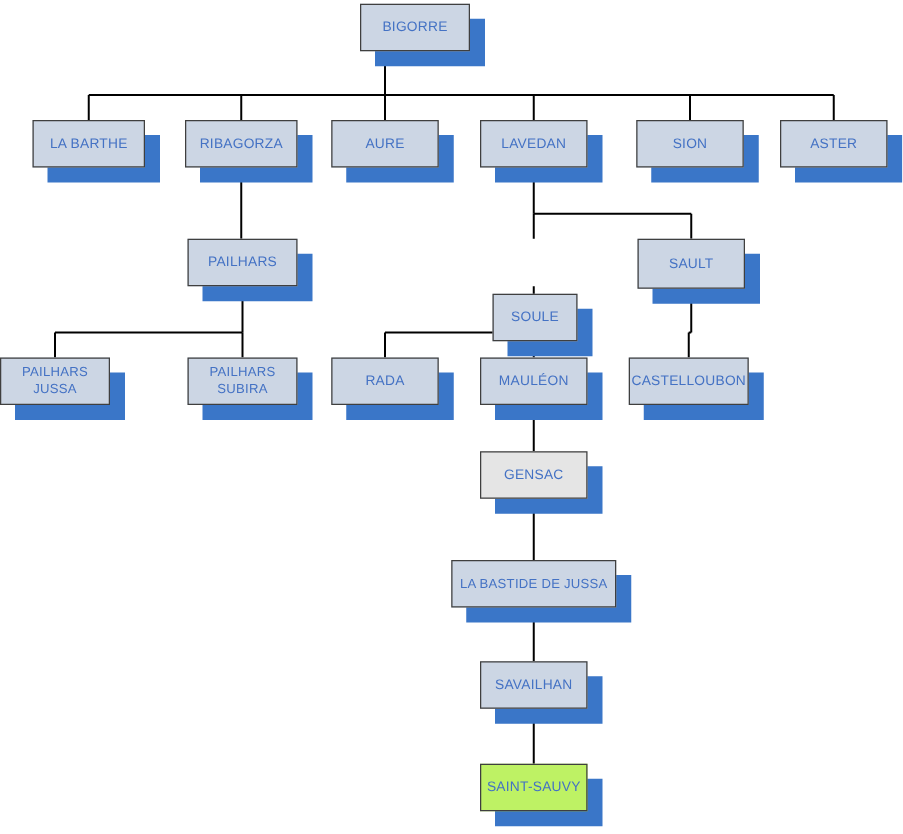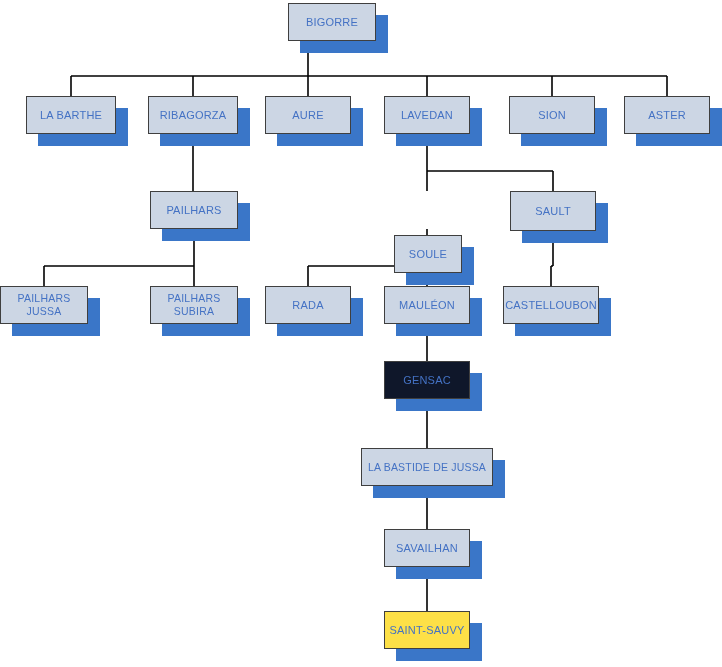--- a/index.html
+++ b/index.html
@@ -183,36 +183,36 @@
         </div>
       </div>
       <div class="node" style="left: 503px; top: 286px; width: 96px; height: 38px;">
         <div class="node-shadow" style="background: rgb(58, 118, 200);"></div>
         <div class="node-box" style="background: rgb(204, 214, 228); border-color: rgb(63, 63, 63);">
           <span class="node-label" style="color: rgb(68, 114, 196);">CASTELLOUBON</span>
         </div>
       </div>
       <div class="node" style="left: 384px; top: 361px; width: 86px; height: 38px;">
         <div class="node-shadow" style="background: rgb(58, 118, 200);"></div>
-        <div class="node-box" style="background: #0f172a; border-color: rgb(63, 63, 63);">
+        <div class="node-box" style="background: #e5e5e5; border-color: rgb(63, 63, 63);">
           <span class="node-label" style="color: rgb(68, 114, 196);">GENSAC</span>
         </div>
       </div>
       <div class="node" style="left: 361px; top: 448px; width: 132px; height: 38px;">
         <div class="node-shadow" style="background: rgb(58, 118, 200);"></div>
         <div class="node-box" style="background: rgb(204, 214, 228); border-color: rgb(63, 63, 63);">
           <span class="node-label small" style="color: rgb(68, 114, 196);">LA BASTIDE DE JUSSA</span>
         </div>
       </div>
       <div class="node" style="left: 384px; top: 529px; width: 86px; height: 38px;">
         <div class="node-shadow" style="background: rgb(58, 118, 200);"></div>
         <div class="node-box" style="background: rgb(204, 214, 228); border-color: rgb(63, 63, 63);">
           <span class="node-label" style="color: rgb(68, 114, 196);">SAVAILHAN</span>
         </div>
       </div>
       <div class="node" style="left: 384px; top: 611px; width: 86px; height: 38px;">
         <div class="node-shadow" style="background: rgb(58, 118, 200);"></div>
-        <div class="node-box" style="background: #fde047; border-color: rgb(63, 63, 63);">
+        <div class="node-box" style="background: #bef264; border-color: rgb(63, 63, 63);">
           <span class="node-label" style="color: rgb(68, 114, 196);">SAINT-SAUVY</span>
         </div>
       </div>
     </div>
 </div>
 
 </body></html>

